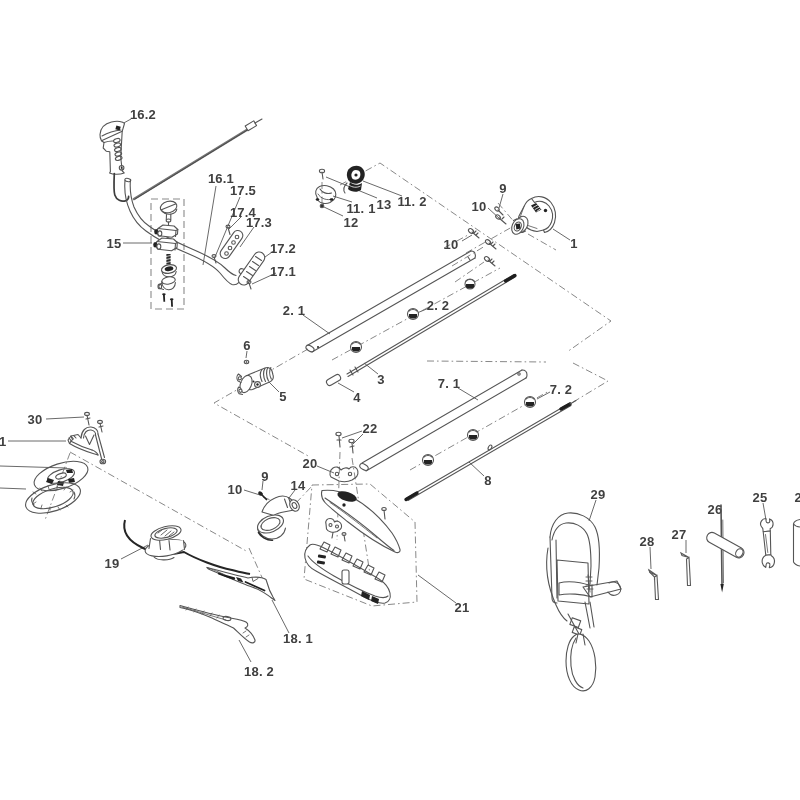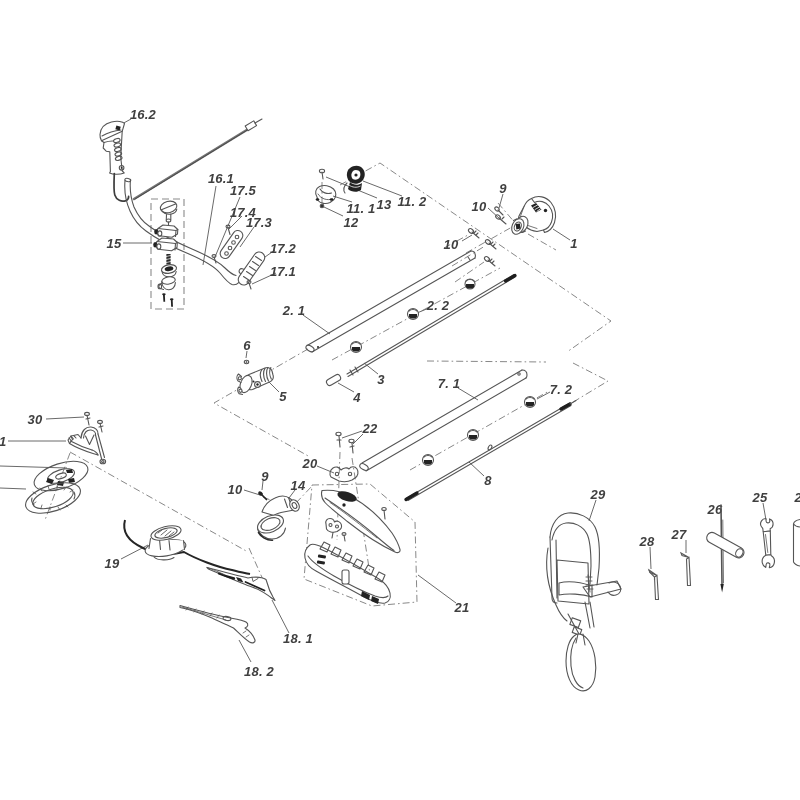--- a/index.html
+++ b/index.html
@@ -1,16 +1,16 @@
 <!DOCTYPE html>
 <html><head>
 <meta charset="utf-8">
 <style>
 html,body{margin:0;padding:0;background:#fff;}
-#wrap{width:800px;height:800px;position:relative;overflow:hidden;font-style:italic;}
+#wrap{width:800px;height:800px;position:relative;overflow:hidden;}
 svg{position:absolute;top:0;left:0;filter:blur(0.38px);}
 text{font-family:"Liberation Sans",sans-serif;font-size:13px;font-weight:bold;fill:#404040;letter-spacing:0.2px;}
 .ln{stroke:#6a6a6a;stroke-width:1;fill:none;}
 .pt{stroke:#555;stroke-width:1.1;fill:none;stroke-linecap:round;stroke-linejoin:round;}
 .dd{stroke:#7a7a7a;stroke-width:0.9;fill:none;stroke-dasharray:7 3 1.6 3;}
 .dk{fill:#232323;stroke:none;}
 </style>
 </head>
 <body>
 <div id="wrap">

